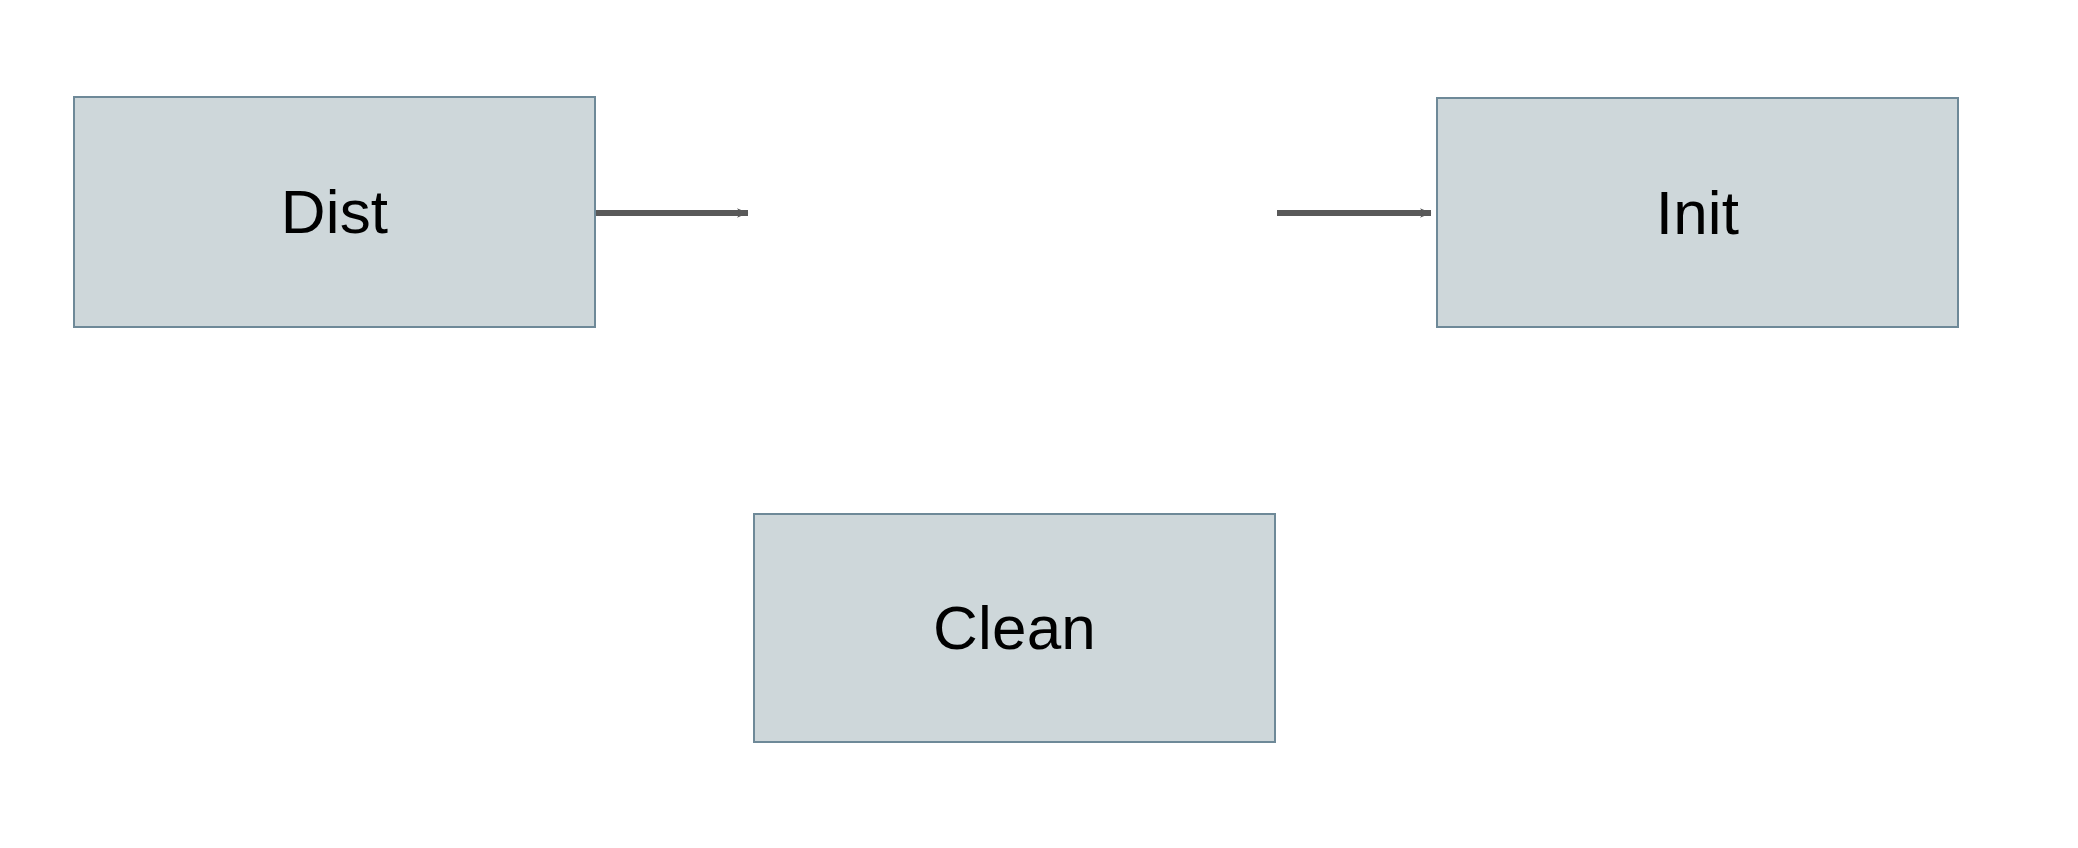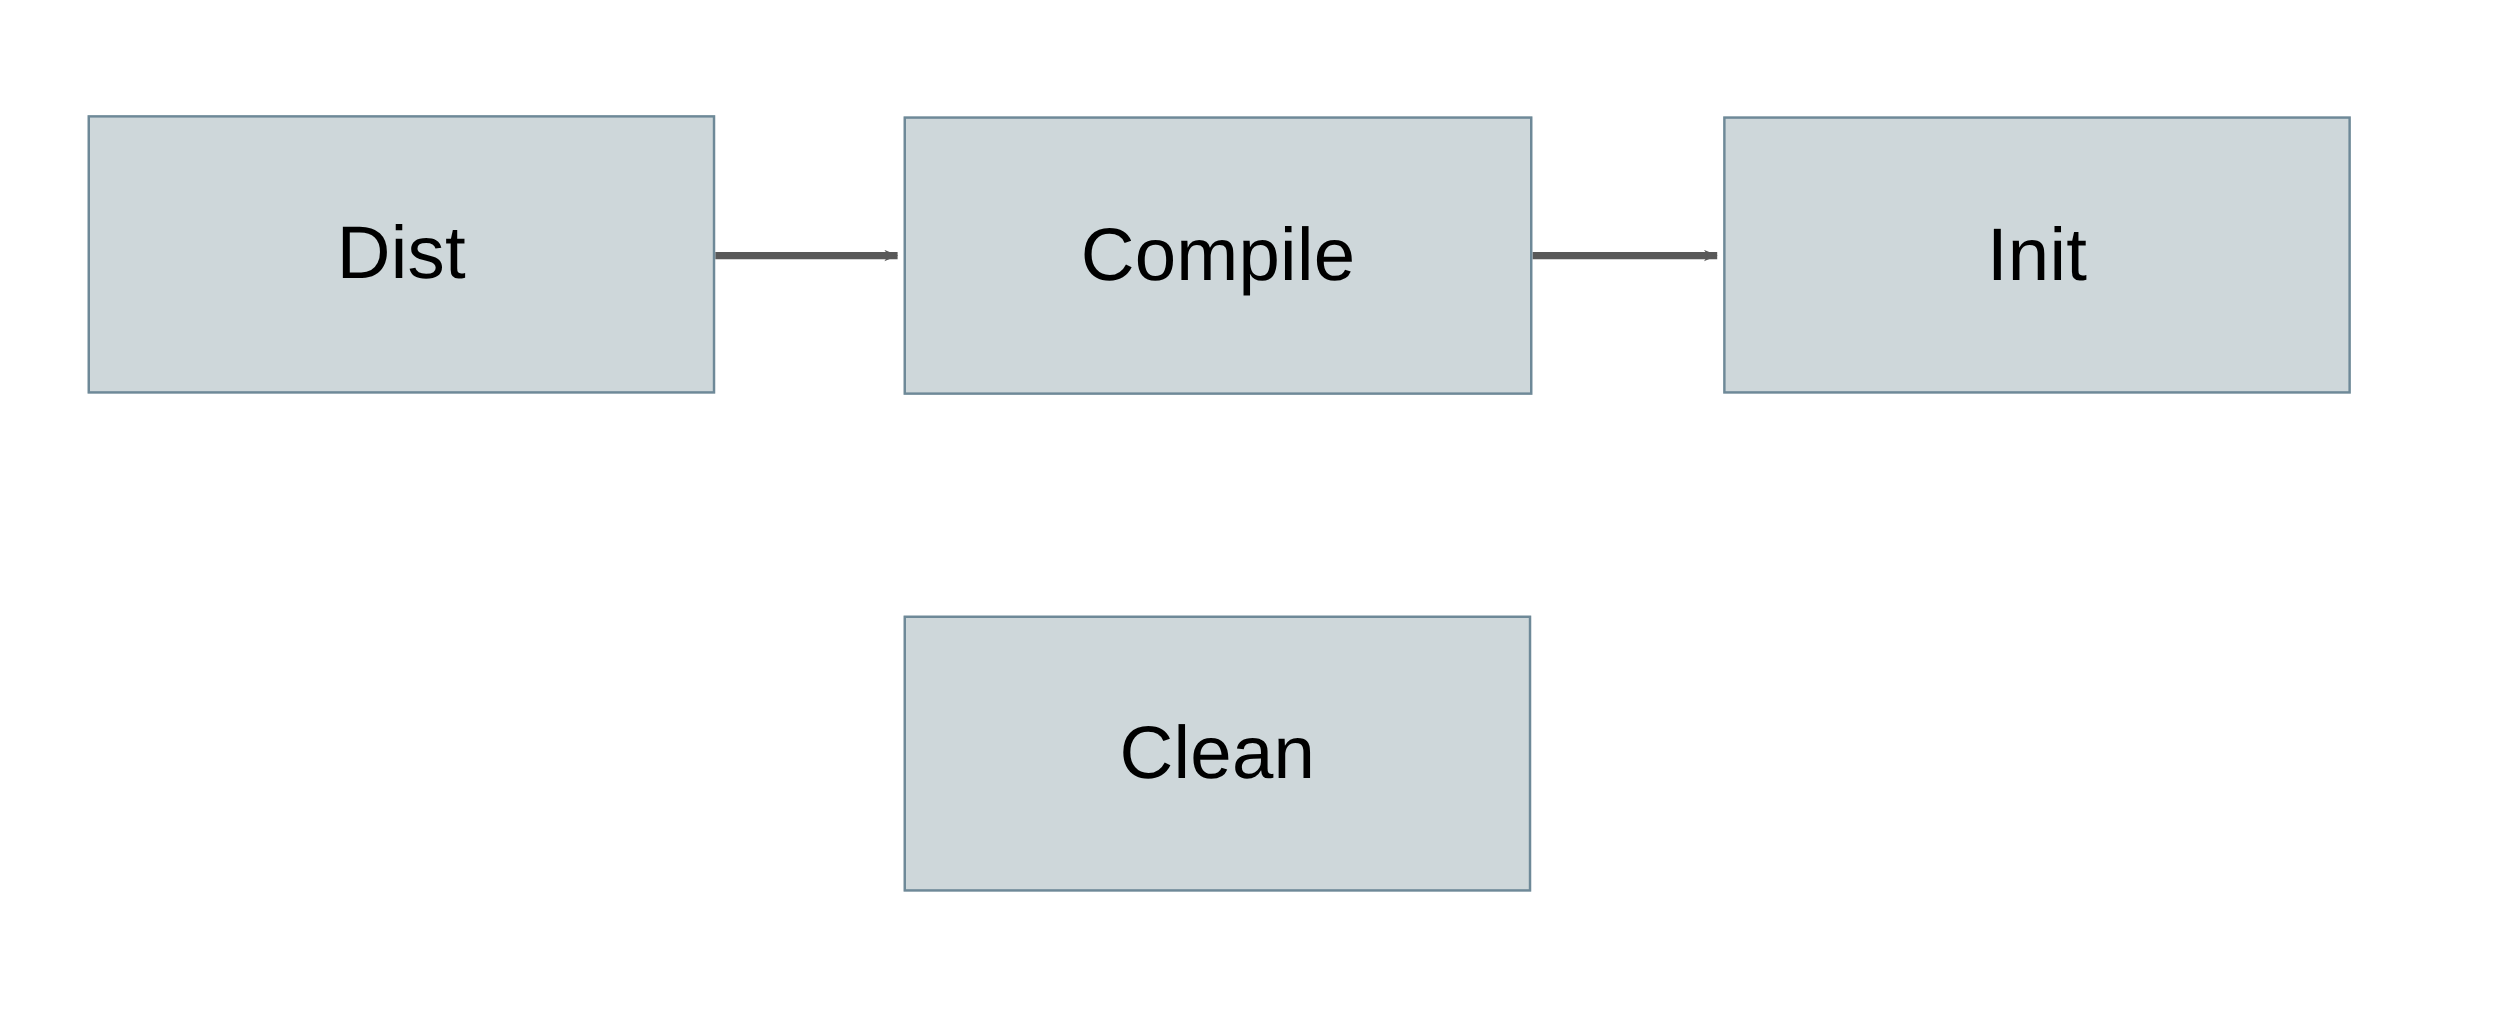--- a/index.html
+++ b/index.html
@@ -76,23 +76,20 @@
 
     <g>
       <line x1="1277" y1="213" x2="1431" y2="213" stroke="#595959" stroke-width="6" marker-end="url(#arrowhead-barbed)"></line>
     </g>
   </svg>
 
   <div class="node" id="node-dist" style="background: rgb(206, 215, 218); border-color: rgb(110, 137, 152); text-align: right;">
     <span class="node-label" style="color: rgb(0, 0, 0);">Dist</span>
   </div>
 
-  <div class="node" id="node-compile" style="background: rgb(206, 215, 218); border-color: rgb(110, 137, 152);">
-    <span class="node-label" style="color: rgb(0, 0, 0);">Compile</span>
-  </div>
 
   <div class="node" id="node-init" style="background: rgb(206, 215, 218); border-color: rgb(110, 137, 152);">
     <span class="node-label" style="color: rgb(0, 0, 0);">Init</span>
   </div>
 
   <div class="node" id="node-clean" style="background: rgb(206, 215, 218); border-color: rgb(110, 137, 152);">
     <span class="node-label" style="color: rgb(0, 0, 0);">Clean</span>
   </div>
 
   <div class="edge-hit" id="edge-dist-compile-hit"></div>

